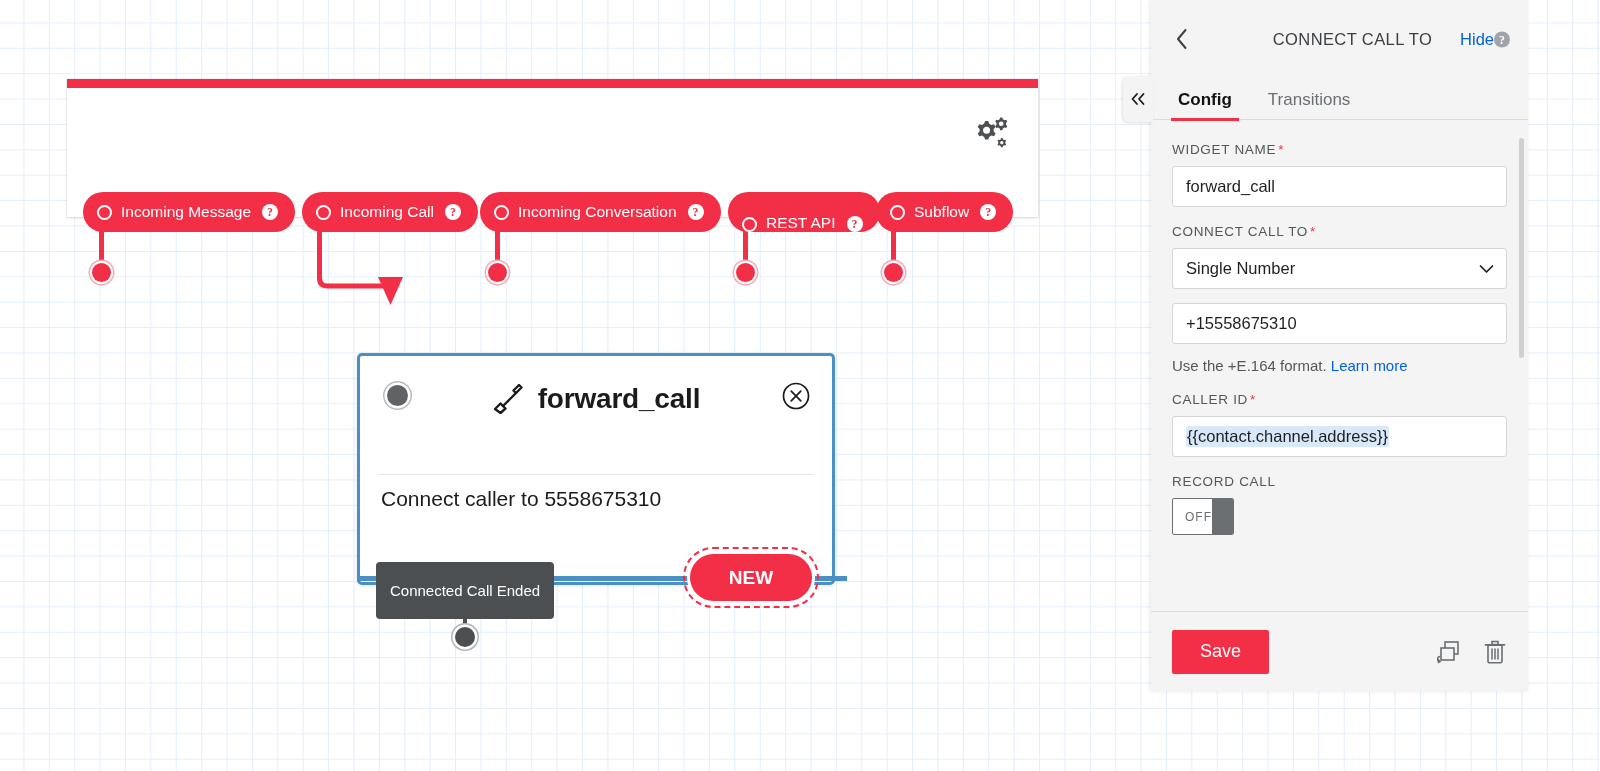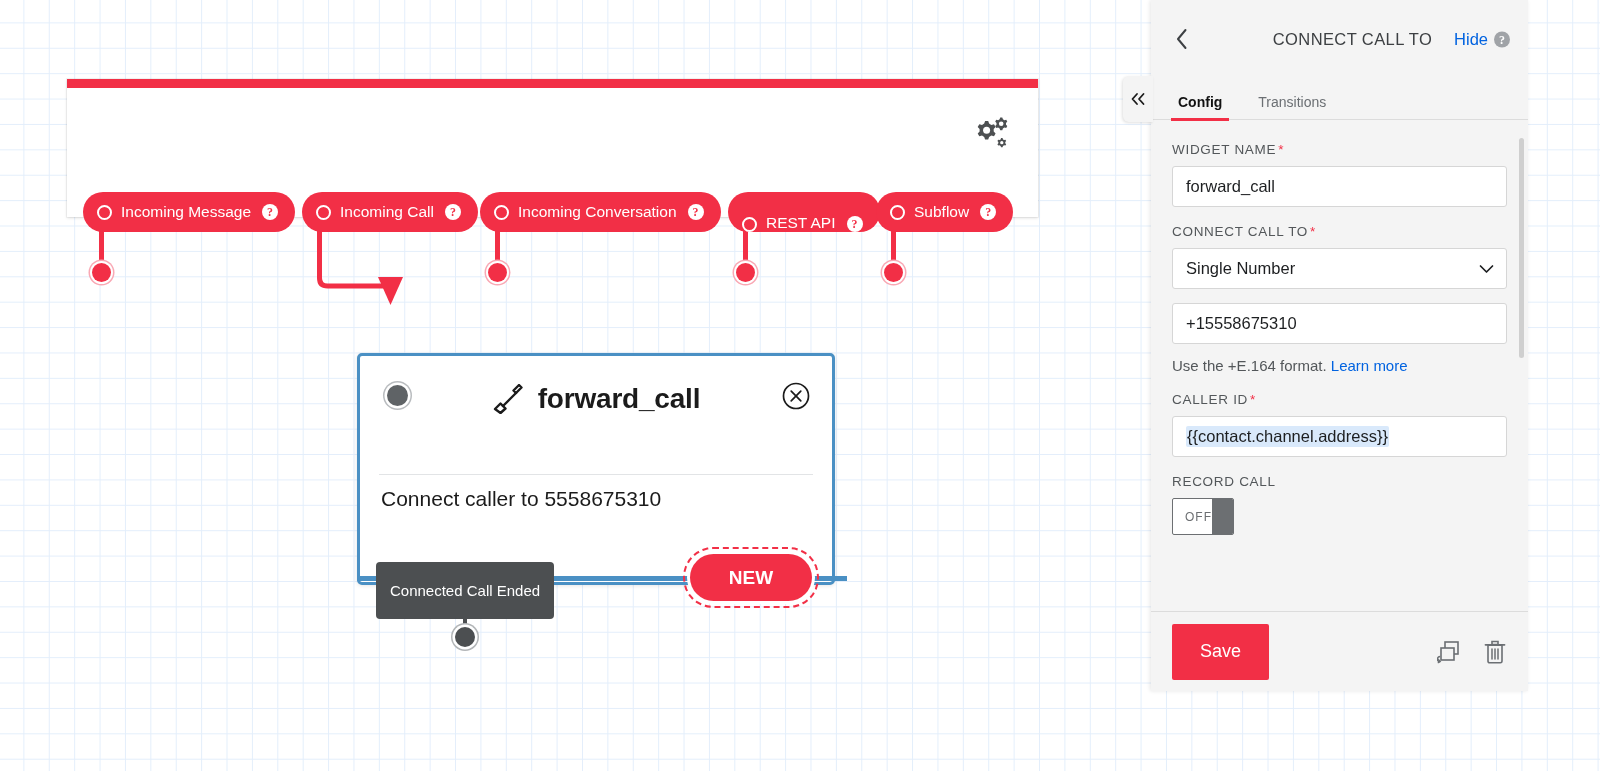--- a/index.html
+++ b/index.html
@@ -270,42 +270,41 @@
   #panel-title {
     flex: 1;
     text-align: center;
     font-size: 16.5px;
     color: #3d4043;
     letter-spacing: 0.4px;
   }
   #panel-hide-wrap {
     display: flex;
     align-items: center;
-    gap: 6px;
     position: absolute;
     right: 18px; top: 50%;
     transform: translateY(-50%);
   }
   #panel-hide {
     color: #0263e0;
     font-size: 16.5px;
     cursor: pointer;
   }
 
   #panel-tabs {
     flex: 0 0 auto;
     display: flex;
     gap: 0;
     padding: 0 20px;
     border-bottom: 1.5px solid #dcdcdc;
     height: 42px;
     align-items: flex-end;
   }
   .tab {
-    font-size: 14px;
+    font-size: 17px;
     padding: 0 7px 9px 7px;
     cursor: pointer;
     color: #6b6f73;
     position: relative;
   }
   .tab.active {
     color: #121212;
     font-weight: 700;
   }
   .tab.active::after {
@@ -425,21 +424,21 @@
     gap: 14px;
   }
   #save-button {
     background: #f22f46;
     color: #ffffff;
     border: none;
     border-radius: 2px;
     font-size: 18px;
     font-family: "Liberation Sans", sans-serif;
     padding: 0 28px;
-    height: 56px;
+    height: 44px;
     cursor: pointer;
   }
   #footer-actions {
     margin-left: auto;
     display: flex;
     gap: 22px;
     align-items: center;
   }
   .footer-icon { cursor: pointer; width: 24px; height: 26px; }
 

